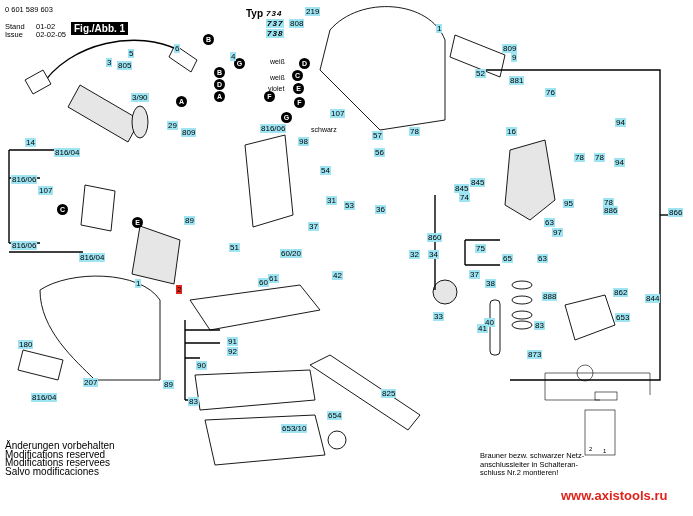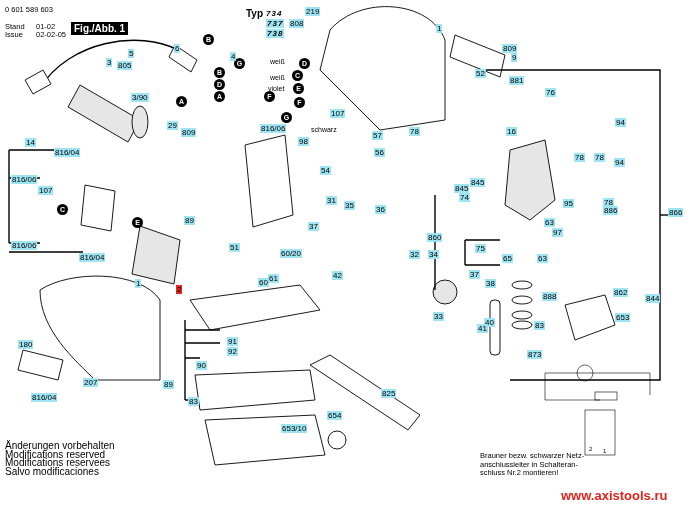--- a/index.html
+++ b/index.html
@@ -139,21 +139,21 @@
 <div class="lbl" style="left:615px;top:118px">94</div>
 <div class="lbl" style="left:25px;top:138px">14</div>
 <div class="lbl" style="left:54px;top:148px">816/04</div>
 <div class="lbl" style="left:11px;top:175px">816/06</div>
 <div class="lbl" style="left:38px;top:186px">107</div>
 <div class="lbl" style="left:11px;top:241px">816/06</div>
 <div class="lbl" style="left:79px;top:253px">816/04</div>
 <div class="lbl" style="left:184px;top:216px">89</div>
 <div class="lbl" style="left:320px;top:166px">54</div>
 <div class="lbl" style="left:326px;top:196px">31</div>
-<div class="lbl" style="left:344px;top:201px">35</div>
+<div class="lbl" style="left:344px;top:201px">53</div>
 <div class="lbl" style="left:375px;top:205px">36</div>
 <div class="lbl" style="left:308px;top:222px">37</div>
 <div class="lbl" style="left:229px;top:243px">51</div>
 <div class="lbl" style="left:280px;top:249px">60/20</div>
 <div class="lbl" style="left:258px;top:278px">60</div>
 <div class="lbl" style="left:268px;top:274px">61</div>
 <div class="lbl" style="left:332px;top:271px">42</div>
 <div class="lbl" style="left:470px;top:178px">845</div>
 <div class="lbl" style="left:454px;top:184px">845</div>
 <div class="lbl" style="left:459px;top:193px">74</div>

